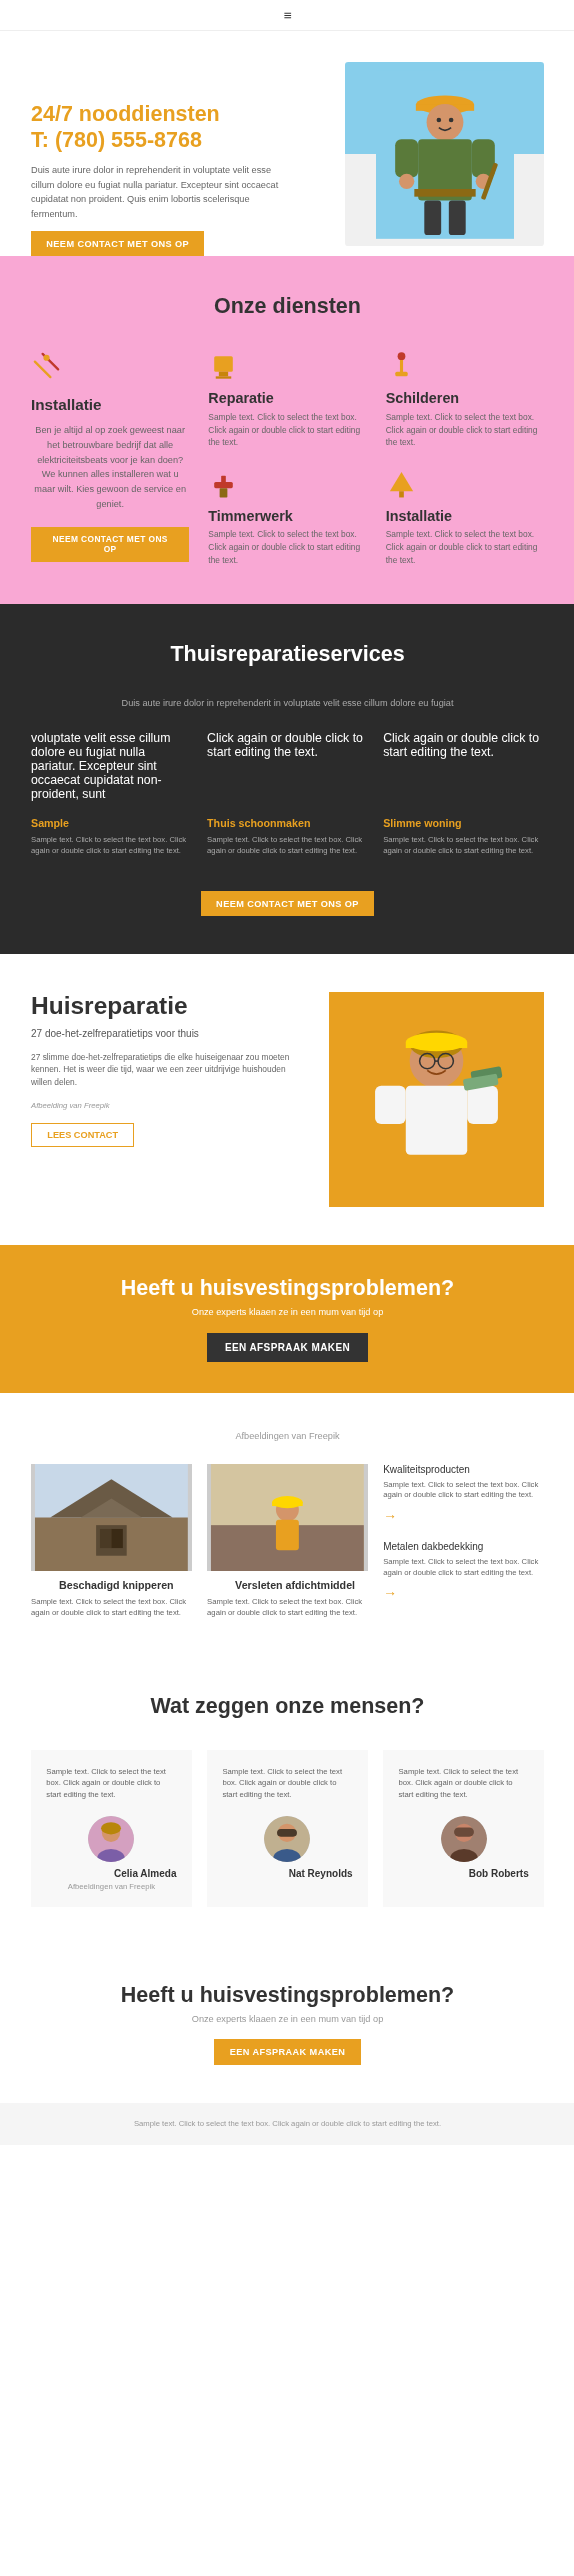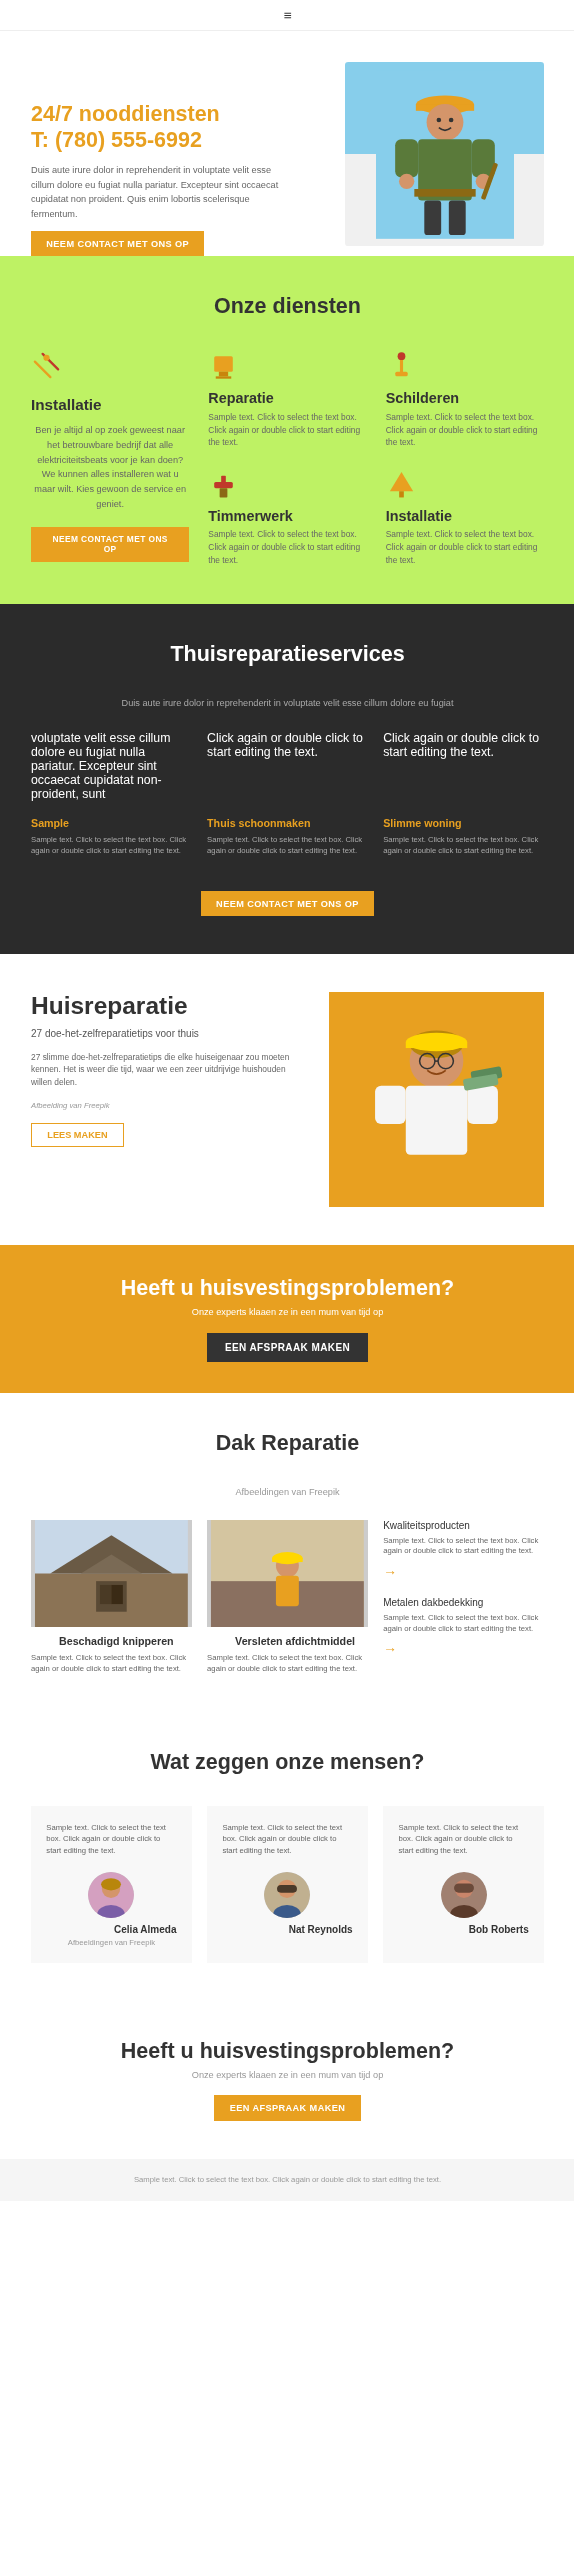--- a/index.html
+++ b/index.html
@@ -13,21 +13,21 @@
     .hero { padding: 31px 31px 0; display: flex; align-items: flex-start; min-height: 184px; position: relative; overflow: hidden; background: #fff; }
     .hero-content { flex: 1; padding-top: 7.7px; z-index: 1; margin-top: 32px; }
     .hero h1 { font-size: 20px; font-weight: bold; color: #333; line-height: 1.2; }
     .hero h1 span { color: #e8a020; font-size: 21.5px; }
     .hero p { font-size: 9.2px; color: #666; margin: 9.2px 0; line-height: 1.6; max-width: 261px; }
     
     .btn-yellow { background: #e8a020; color: #fff; border: none; padding: 7.7px 15.3px; font-size: 9.2px; font-weight: bold; cursor: pointer; letter-spacing: 0.4px; }
     .btn-dark { background: #333; color: #fff; border: none; padding: 9.2px 18.4px; font-size: 10px; font-weight: bold; cursor: pointer; letter-spacing: 0.4px; }
     
     
-    .diensten { padding: 38px 31px; background: #bef264; }
+    .diensten { padding: 38px 31px; background: #f9a8d4; }
     .section-title { text-align: center; font-size: 21.5px; font-weight: bold; margin-bottom: 31px; }
     
     
     .thuis { background: #2b2b2b; padding: 38px 31px; color: #fff; }
     .thuis .section-title { color: #fff; }
     .thuis-subtitle { text-align: center; font-size: 9.2px; color: #aaa; margin-bottom: 23px; }
     .thuis-grid { display: grid; grid-template-columns: repeat(3, 1fr); gap: 15.3px; margin-bottom: 15.3px; }
     .thuis-item { }
     .thuis-item p { font-size: 7.7px; color: #aaa; line-height: 1.4; margin-bottom: 11.5px; }
     .thuis-item h4 { font-size: 10.7px; color: #e8a020; font-weight: bold; margin-bottom: 6.1px; margin-top: 7.7px; }
@@ -109,21 +109,21 @@
 <body>
 
 <div class="header">
   <span class="hamburger">≡</span>
 </div>
 
 <section class="hero">
   <div class="hero-content">
     <h1>
       <span>24/7 nooddiensten</span><br>
-      <span style="color:#e8a020;">T: (780) 555-6992</span>
+      <span style="color:#e8a020;">T: (780) 555-8768</span>
     </h1>
     <p>Duis aute irure dolor in reprehenderit in voluptate velit esse cillum dolore eu fugiat nulla pariatur. Excepteur sint occaecat cupidatat non proident. Quis enim lobortis scelerisque fermentum.</p>
     <button class="btn-yellow">NEEM CONTACT MET ONS OP</button>
   </div>
   <div class="hero-worker">
 
     <svg class="worker-svg" viewBox="0 0 180 220" xmlns="http://www.w3.org/2000/svg">
 
       <rect width="180" height="220" fill="#87CEEB"></rect>
 
@@ -251,21 +251,21 @@
     <button class="btn-yellow">NEEM CONTACT MET ONS OP</button>
   </div>
 </section>
 
 <section class="huisrep">
   <div class="huisrep-content">
     <h2>Huisreparatie</h2>
     <p class="subtitle">27 doe-het-zelfreparatietips voor thuis</p>
     <p>27 slimme doe-het-zelfreparatietips die elke huiseigenaar zou moeten kennen. Het is weer die tijd, waar we een zeer uitdrijvige huishouden willen delen.</p>
     <p class="source">Afbeelding van Freepik</p>
-    <button class="btn-outline">LEES MAKEN</button>
+    <button class="btn-outline">LEES CONTACT</button>
   </div>
   <div class="huisrep-image">
     <div class="img-placeholder" style="background: #e8a020;">
 
       <svg width="215" height="215" viewBox="0 0 280 280" xmlns="http://www.w3.org/2000/svg">
         <rect width="280" height="280" fill="#e8a020"></rect>
 
         <circle cx="140" cy="90" r="35" fill="#d4956a"></circle>
 
         <ellipse cx="140" cy="68" rx="35" ry="18" fill="#b8860b"></ellipse>
@@ -291,21 +291,20 @@
   </div>
 </section>
 
 <section class="cta-banner">
   <h2>Heeft u huisvestingsproblemen?</h2>
   <p>Onze experts klaaen ze in een mum van tijd op</p>
   <button class="btn-dark">EEN AFSPRAAK MAKEN</button>
 </section>
 
 <section class="dak">
-  <h2 class="section-title">Dak Reparatie</h2>
   <p class="dak-subtitle">Afbeeldingen van Freepik</p>
 
   <div class="dak-layout">
 
     <div class="dak-item">
       <div class="img-box img-roof1">
         <svg width="100%" height="107" viewBox="0 0 200 140" xmlns="http://www.w3.org/2000/svg">
           <rect width="200" height="140" fill="#c8d8e8"></rect>
           <rect y="70" width="200" height="70" fill="#8B7355"></rect>
           <polygon points="20,70 100,20 180,70" fill="#6a5a45"></polygon>

